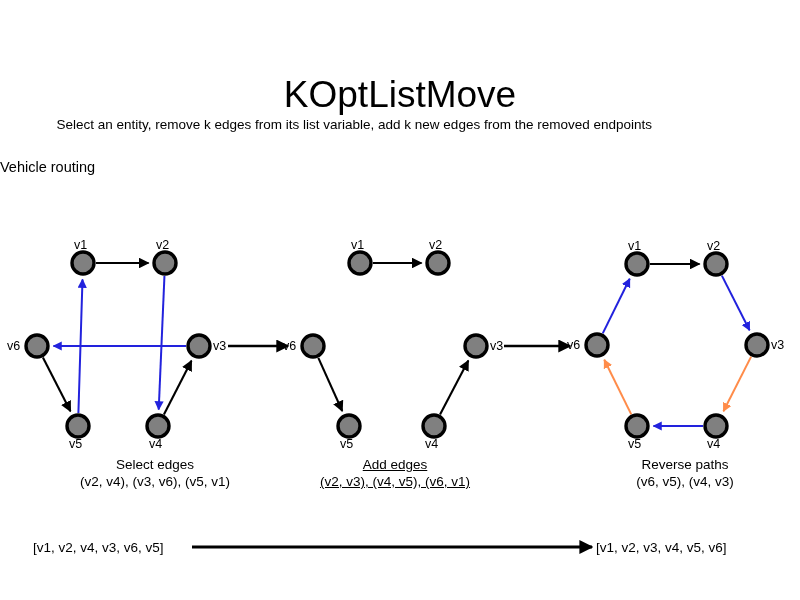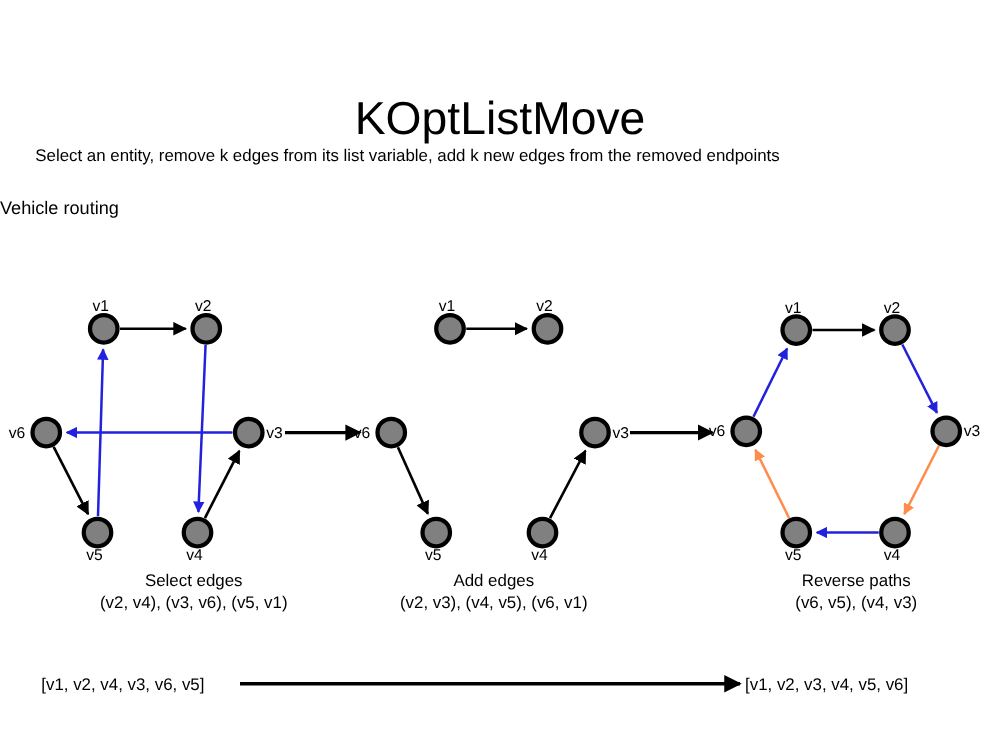--- a/index.html
+++ b/index.html
@@ -31,21 +31,21 @@
     font-size: 37px;
     font-weight: normal;
     letter-spacing: 0px;
     line-height: 42px;
   }
   .subtitle {
     position: absolute;
     left: 0;
     top: 68px;
     width: 652px;
-    text-align: center;
+    text-align: right;
     font-size: 13.5px;
     line-height: 18px;
   }
   .section-label {
     position: absolute;
     left: 0;
     top: 110px;
     width: 800px;
     font-size: 14.5px;
     line-height: 18px;
@@ -180,21 +180,21 @@
     <g id="bottom-layer">
         <line x1="192" y1="499" x2="592" y2="499" stroke="#000000" stroke-width="2.8" marker-end="url(#arrow-connector)"></line>
       </g>
   </svg>
 
   <div id="captions-host">
       <div class="caption" style="left: 35px; top: 408px; width: 240px;">
         <div>Select edges</div>
         <div>(v2, v4), (v3, v6), (v5, v1)</div>
       </div>
-      <div class="caption" style="left: 275px; top: 408px; width: 240px;">
+      <div class="caption" style="left: 275px; top: 408px; width: 240px; text-decoration: underline;">
         <div>Add edges</div>
         <div>(v2, v3), (v4, v5), (v6, v1)</div>
       </div>
       <div class="caption" style="left: 565px; top: 408px; width: 240px;">
         <div>Reverse paths</div>
         <div>(v6, v5), (v4, v3)</div>
       </div>
     </div>
 
   <div class="list-text" id="list-before" style="left:33px;">[v1, v2, v4, v3, v6, v5]</div>

